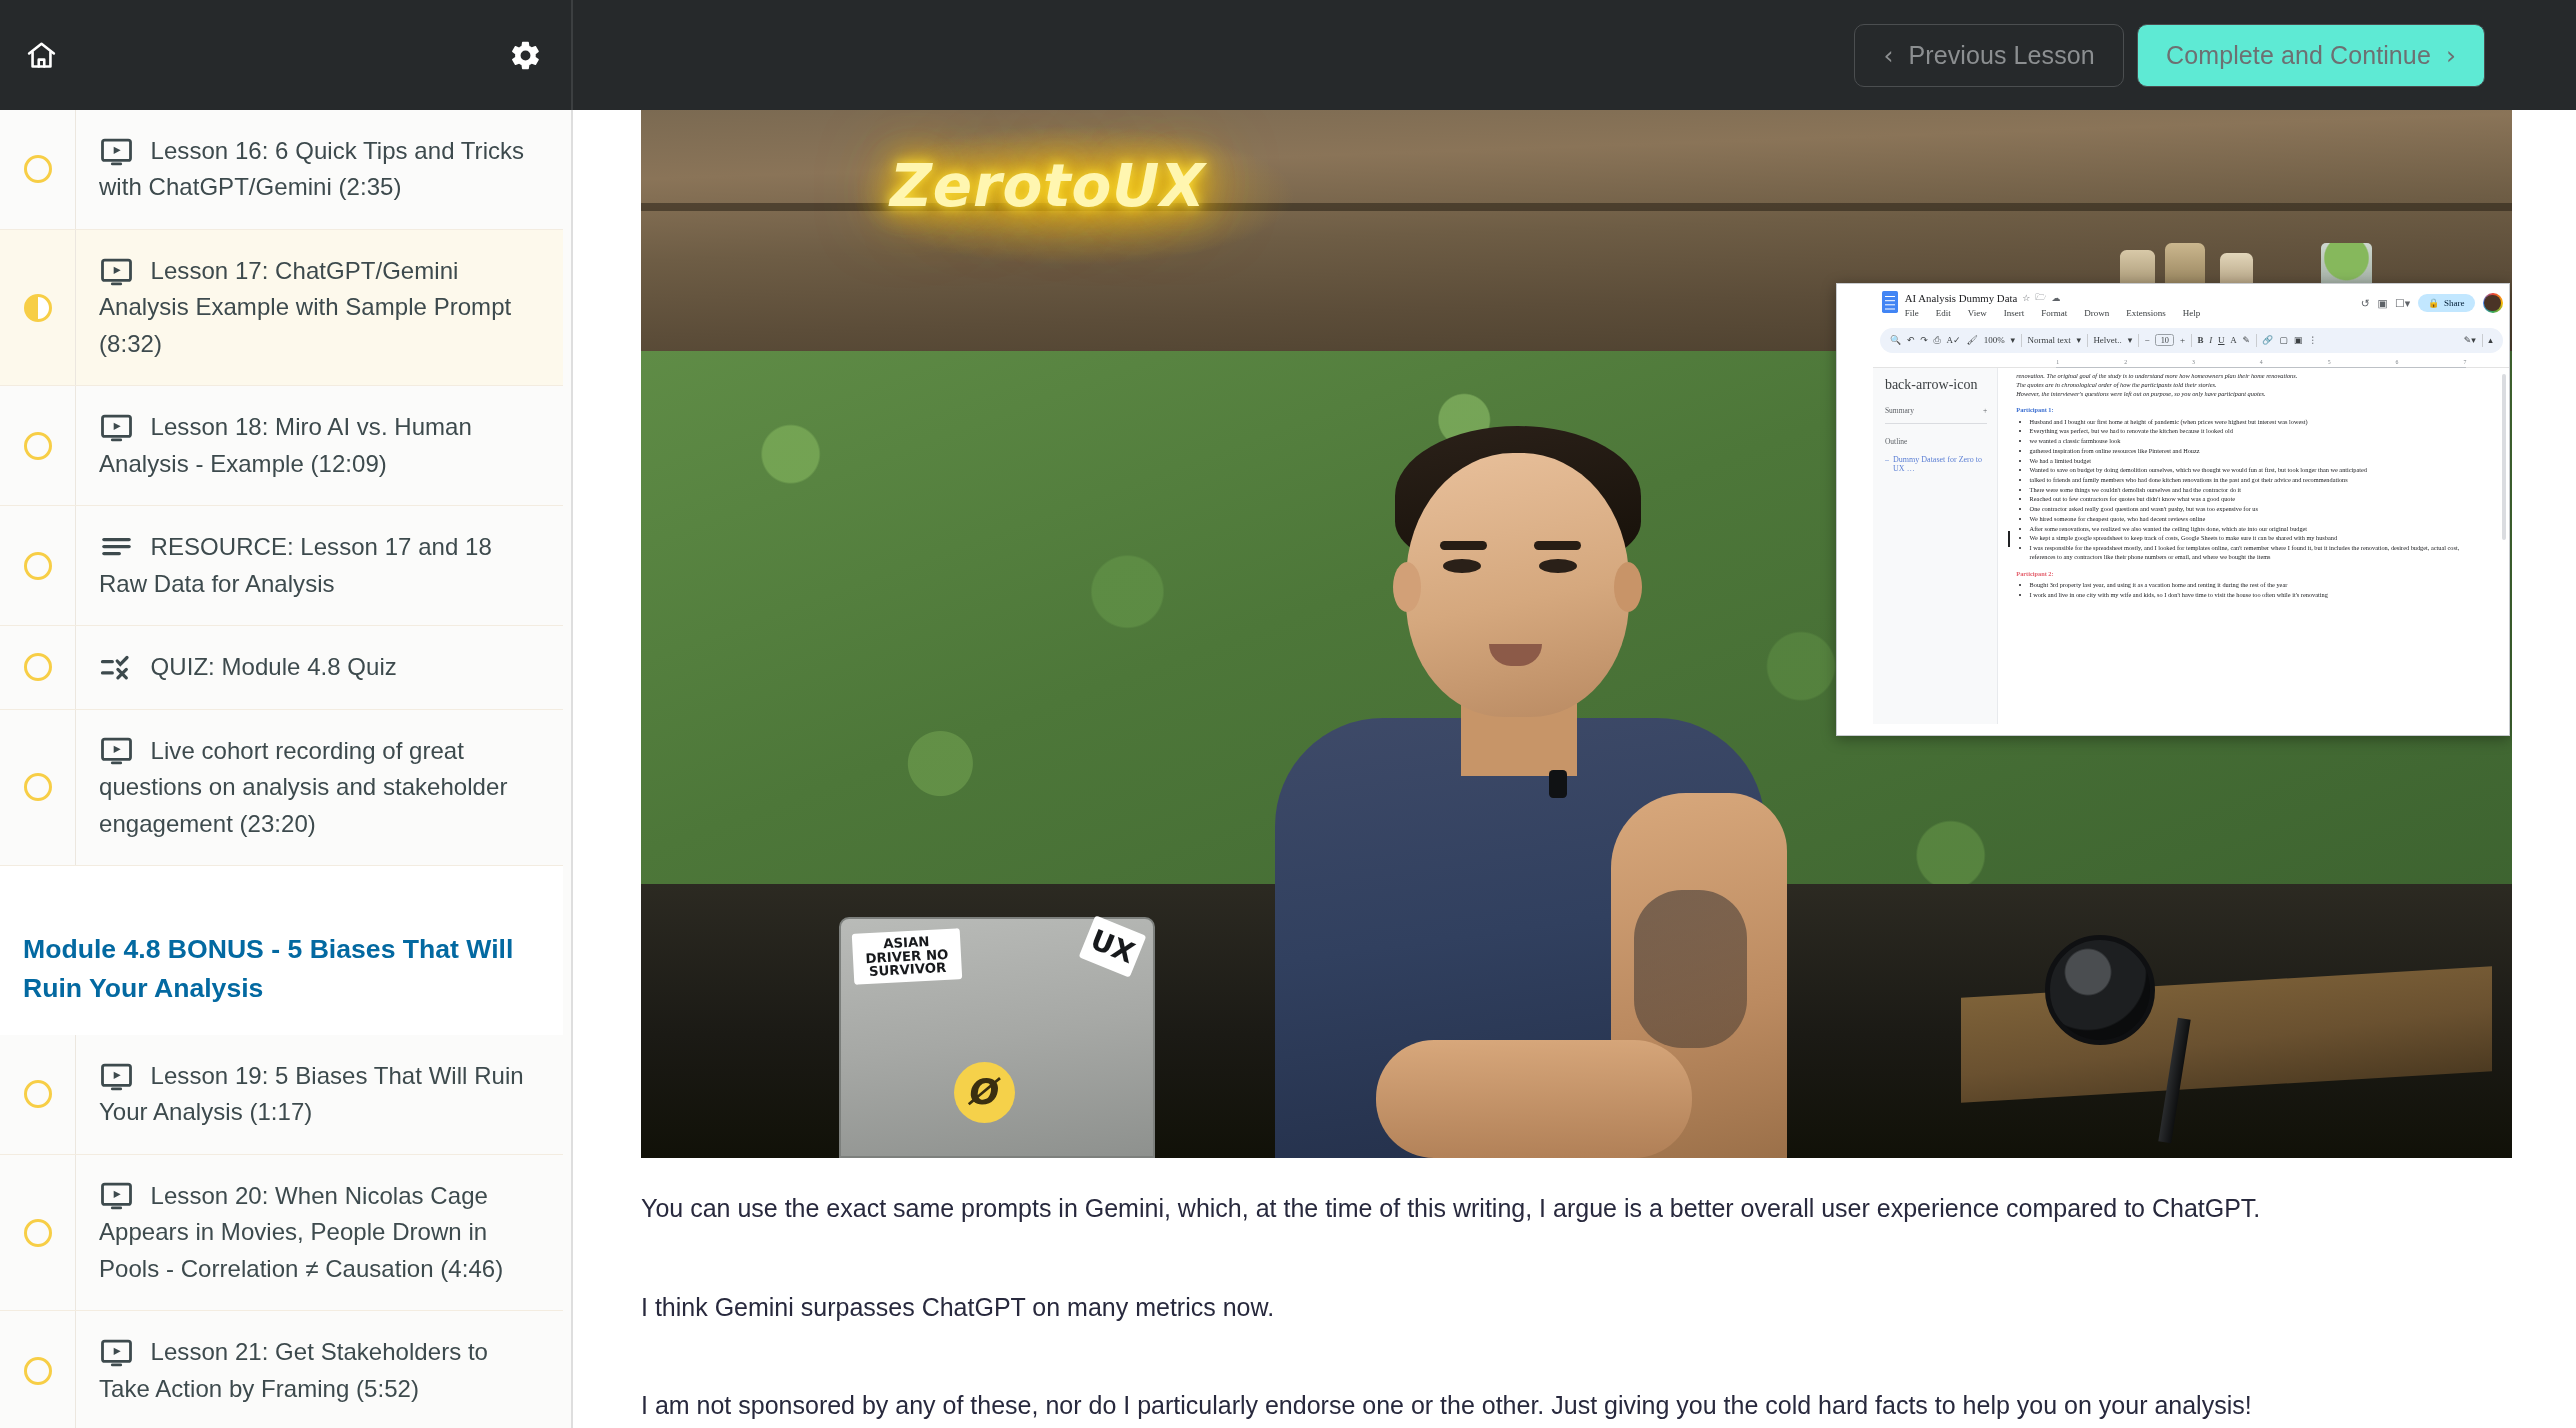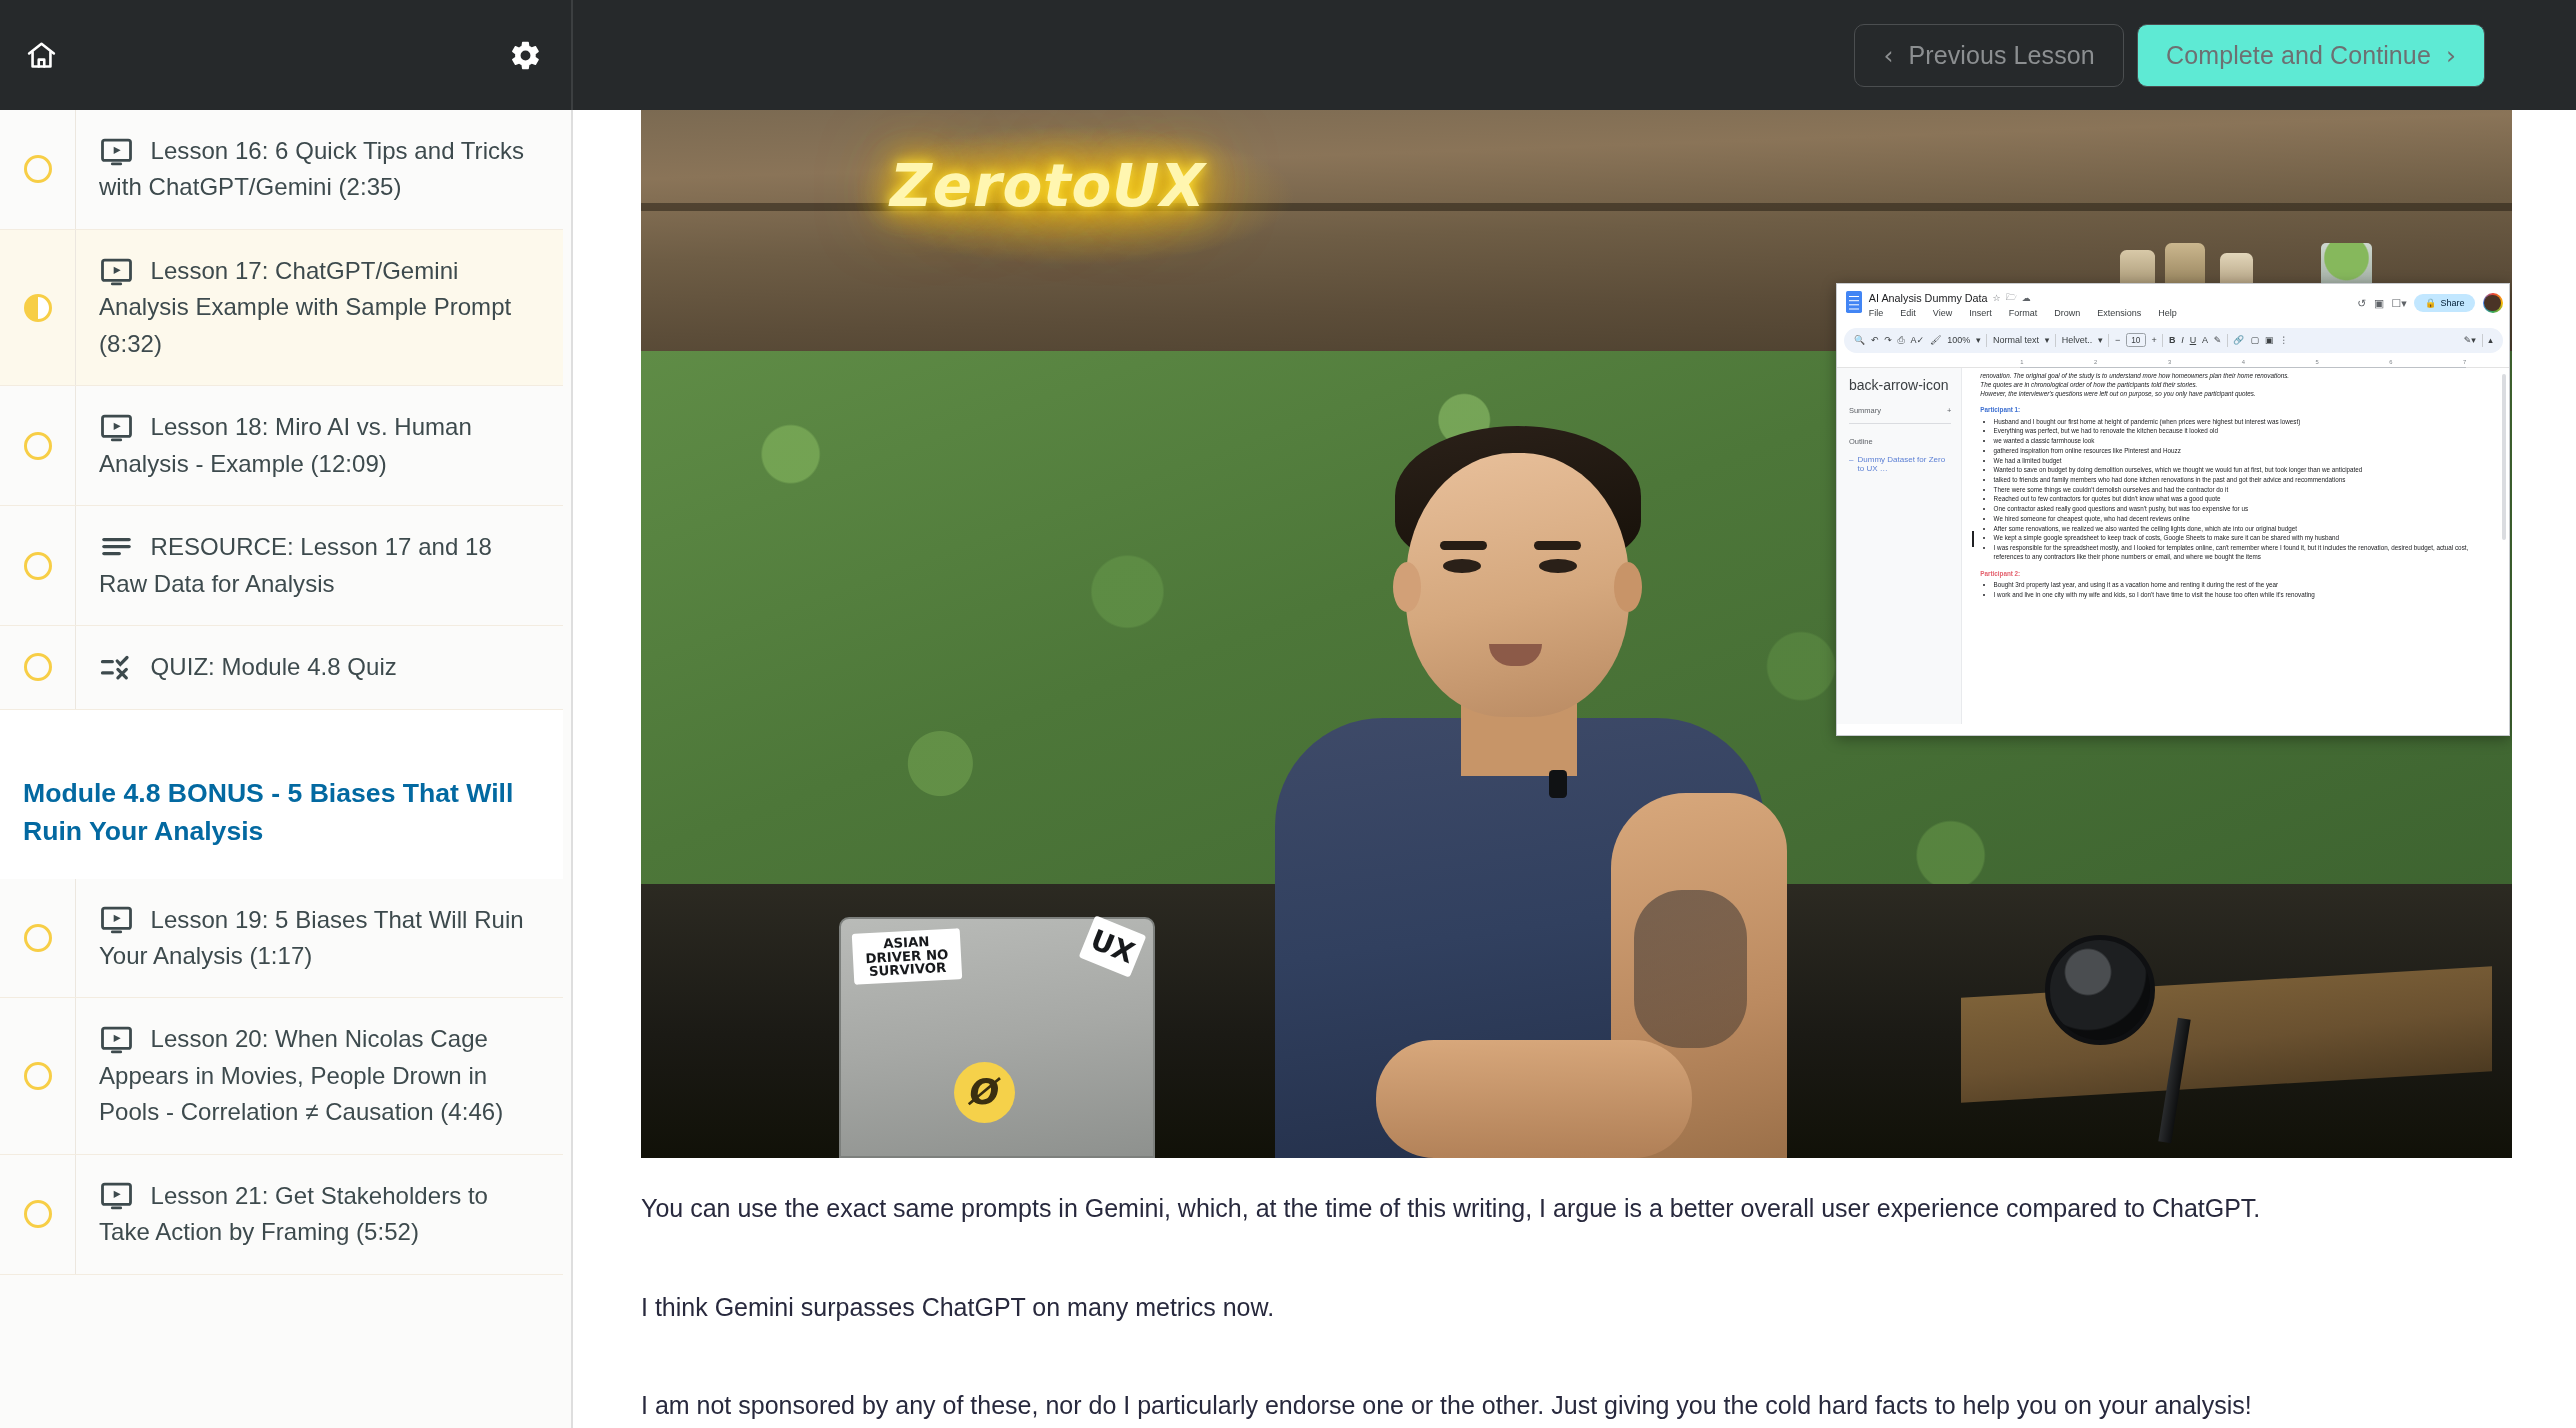--- a/index.html
+++ b/index.html
@@ -224,21 +224,21 @@
   .st-z {
     bottom: 33px; left: 113px; width: 61px; height: 61px; border-radius: 50%;
     background: #f5d14a; color: #3a2f10; font-size: 35px; font-style: italic;
   }
 
   
   .gdocs {
     position: absolute; top: 173px; right: 1.7px; width: 674px; height: 453px;
     background: #ffffff; border: 0.8px solid #c9ccd0;
     box-shadow: 0 3.3px 13.3px rgba(0,0,0,.35);
-    font-family: Liberation Sans, sans-serif; overflow: hidden;
+    font-family: Liberation Serif, serif; overflow: hidden; padding-left: 36px;
   }
   .gd-head { display: flex; align-items: flex-start; padding: 5.8px 6.6px 2.5px 6.6px; height: 42px; }
   .gd-logo { width: 16.6px; height: 21.6px; background: #4285f4; border-radius: 1.7px; flex: 0 0 16.6px; margin: 1.7px 6.6px 0 1.7px; position: relative; }
   .gd-logo:after { content:""; position:absolute; left:3.3px; top:4.2px; width:10px; height:1.7px; background:#fff; box-shadow:0 4.2px 0 #fff,0 8.3px 0 #fff,0 12.5px 0 #fff; }
   .gd-titleblock { flex: 1; }
   .gd-title { font-size: 10.8px; color: #202124; display: flex; align-items: center; gap: 5px; }
   .gd-ticon { font-size: 9px; color: #5f6368; }
   .gd-menu { display: flex; gap: 17px; font-size: 9px; color: #3c4043; margin-top: 2.5px; }
   .gd-headright { display: flex; align-items: center; gap: 7.5px; padding-top: 3.3px; }
   .gd-hr-icon { font-size: 10.8px; color: #5f6368; }
@@ -382,20 +382,30 @@
         <div class="status-col">
           <div class="circle"></div>
         </div>
         <div class="lesson-body"><span class="li-icon"><svg width="35" height="28" viewBox="0 0 24 20" fill="none" stroke="#3d4a4d" stroke-width="2.3" stroke-linecap="round">
               <path d="M2 5.5h7"></path>
               <path d="M2 13.5h7"></path>
               <path d="M12.5 5l2.2 2.4L19.5 2.5"></path>
               <path d="M13 11l6 6"></path>
               <path d="M19 11l-6 6"></path>
             </svg></span><span>QUIZ: Module 4.8 Quiz</span></div>
+      </div>
+      <div class="lesson plain">
+        <div class="status-col">
+          <div class="circle"></div>
+        </div>
+        <div class="lesson-body"><span class="li-icon"><svg width="35" height="28" viewBox="0 0 24 20" fill="none" stroke="#3d4a4d" stroke-width="2">
+              <rect x="2" y="1.5" width="20" height="14.5" rx="1.6" fill="none"></rect>
+              <path d="M10 6.2l5 2.6-5 2.6z" fill="#3d4a4d" stroke="none"></path>
+              <path d="M9 18.5h6" stroke-linecap="round"></path>
+            </svg></span><span>Live cohort recording of great questions on analysis and stakeholder engagement (23:20)</span></div>
       </div>
       <div class="sb-gap"></div>
       <div class="module-head">Module 4.8 BONUS - 5 Biases That Will Ruin Your Analysis</div>
       <div class="lesson plain">
         <div class="status-col">
           <div class="circle"></div>
         </div>
         <div class="lesson-body"><span class="li-icon"><svg width="35" height="28" viewBox="0 0 24 20" fill="none" stroke="#3d4a4d" stroke-width="2">
               <rect x="2" y="1.5" width="20" height="14.5" rx="1.6" fill="none"></rect>
               <path d="M10 6.2l5 2.6-5 2.6z" fill="#3d4a4d" stroke="none"></path>

